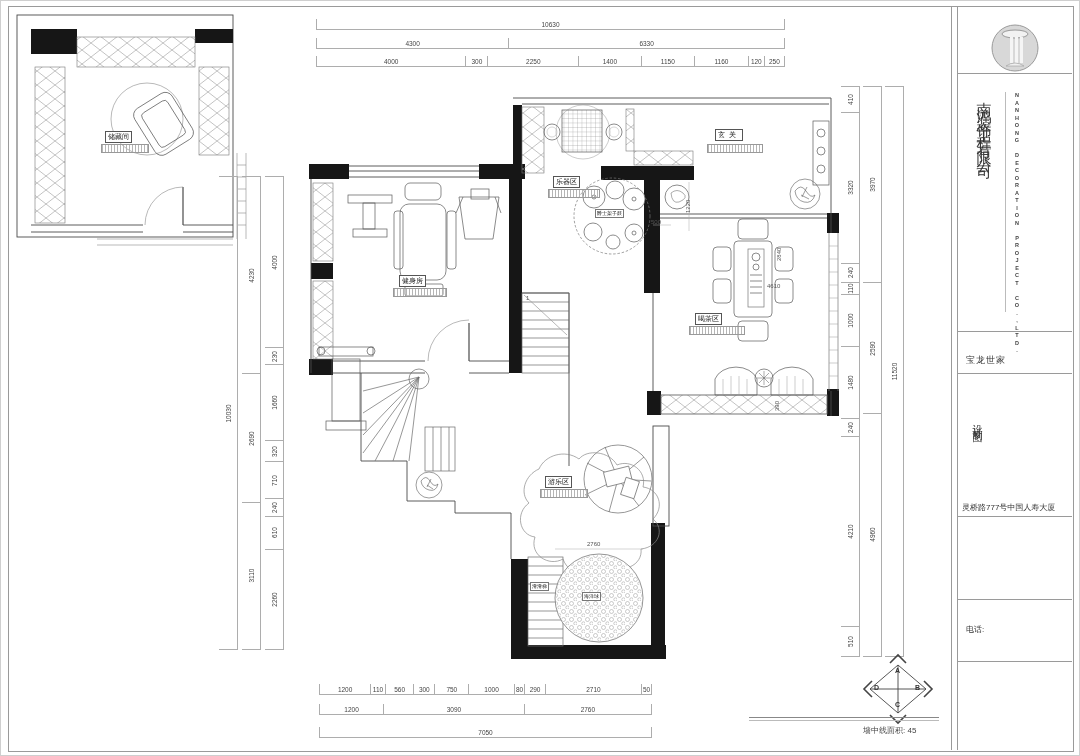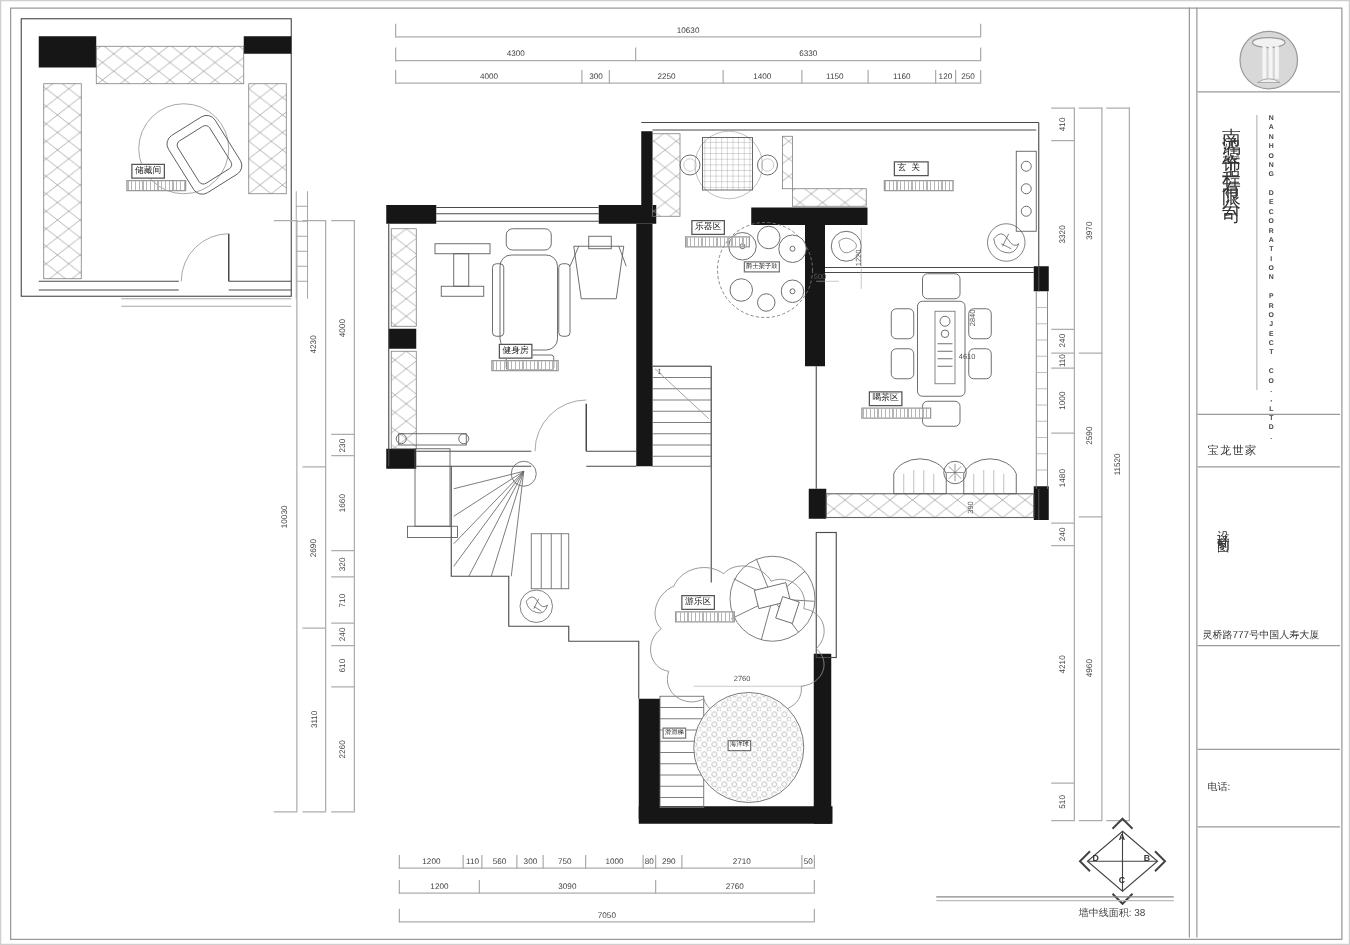--- a/index.html
+++ b/index.html
@@ -450,21 +450,21 @@
 
   <div class="rlabel" style="left:544px;top:475px;">游乐区</div>
   <div class="fnote" style="left:539px;top:488px;width:46px;"></div>
 
   <div class="rlabel small" style="left:581px;top:591px;">海洋球</div>
   <div class="rlabel small" style="left:529px;top:581px;">滑滑梯</div>
   <div class="rlabel small" style="left:594px;top:208px;">爵士架子鼓</div>
 
   <div class="dtitle-u1"></div>
   <div class="dtitle-u2"></div>
-  <div class="area-note">墙中线面积: 38</div>
+  <div class="area-note">墙中线面积: 45</div>
 
   <svg class="plan" style="pointer-events:none;" viewBox="0 0 1080 756">
     <g stroke="#444" fill="none" stroke-width="0.9">
       <path d="M897 664L925 688L897 712L869 688Z"></path>
       <path d="M897 664L897 712M869 688L925 688"></path>
       <path d="M889 662l8-8 8 8" stroke-width="1.6"></path>
       <path d="M923 680l8 8-8 8" stroke-width="1.6"></path>
       <path d="M905 714l-8 8-8-8" stroke-width="1.6"></path>
       <path d="M871 696l-8-8 8-8" stroke-width="1.6"></path>
     </g>

